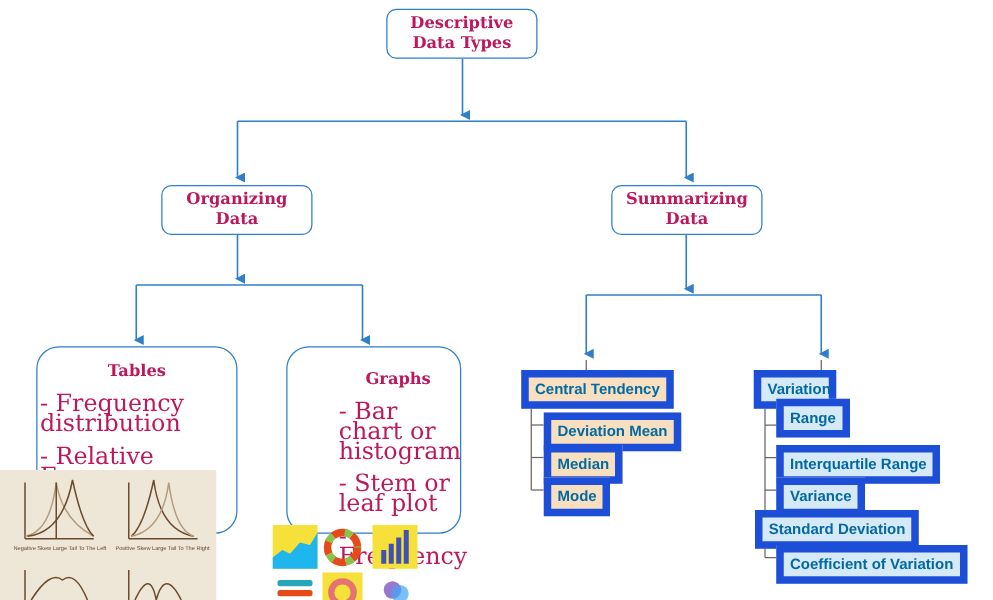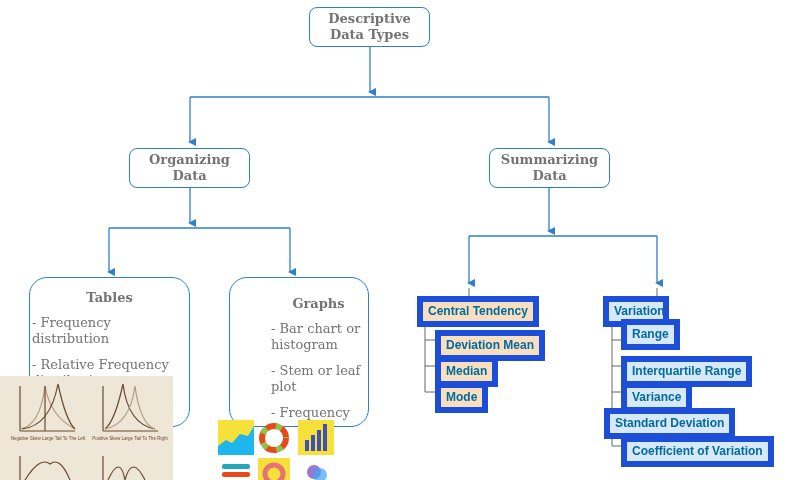--- a/index.html
+++ b/index.html
@@ -1,21 +1,21 @@
 <!DOCTYPE html>
 <html><head>
 <meta charset="utf-8">
 <style>
   html,body{margin:0;padding:0;background:#fff;}
   body{width:794px;height:480px;position:relative;overflow:hidden;font-family:"DejaVu Serif",serif;}
-  .box{position:absolute;border:1.3px solid #2f7fc9;border-radius:8px;background:#fff;box-sizing:border-box;text-align:center;color:#737373;}
+  .box{position:absolute;border:1.3px solid #2f7fc9;border-radius:8px;background:#fff;box-sizing:border-box;text-align:center;color:#be185d;}
   .title-box{font-weight:bold;font-size:13px;line-height:16px;display:flex;align-items:center;justify-content:center;flex-direction:column;}
   .big{border-radius:18px;}
   .big .head{font-weight:bold;font-size:13px;margin-top:12px;}
-  .big .item{text-align:left;font-size:13px;line-height:16px;margin:10px 0 0 2px;}
+  .big .item{text-align:left;font-size:19px;line-height:16px;margin:10px 0 0 2px;}
   svg.lines{position:absolute;left:0;top:0;}
   .tbox{position:absolute;font-family:"Liberation Sans",sans-serif;font-weight:bold;font-size:12px;color:#0369a1;border:6px solid #1d4ed8;box-sizing:border-box;padding:2px 5px;white-space:nowrap;line-height:15px;}
   .ct{background:#f7dfbf;}
   .va{background:#d6e9f7;}
   .img1{position:absolute;left:0;top:376px;width:173px;height:104px;background:#eee6d6;}
   .icons{position:absolute;left:218px;top:418px;width:120px;height:62px;}
 </style>
 </head>
 <body>
 

